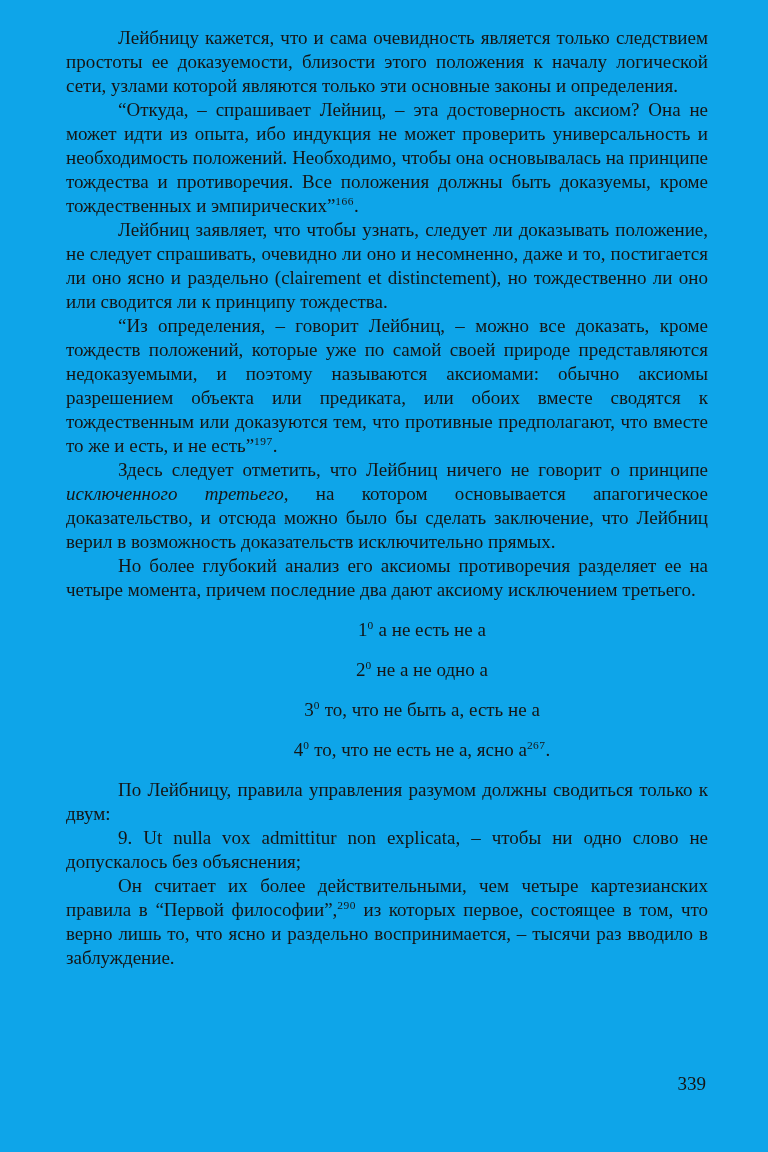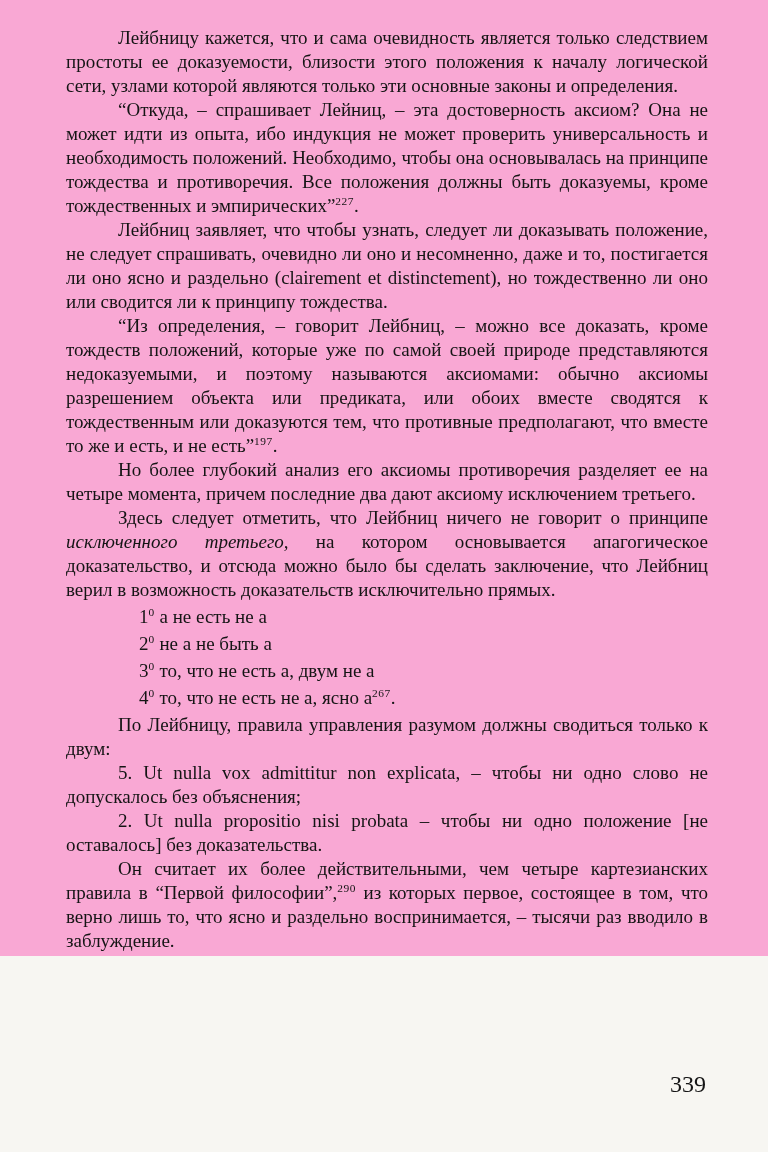--- a/index.html
+++ b/index.html
@@ -8,94 +8,93 @@
   }
   body {
     width: 768px;
     height: 1152px;
     background: #f7f6f2;
     overflow: hidden;
   }
   .page {
     position: relative;
     width: 768px;
-    height: 956px;
-    background: #f9a8d4;
+    height: 1152px;
+    background: #0ea5e9;
     font-family: "Liberation Serif", "DejaVu Serif", serif;
     color: #151515;
   }
   .text-block {
     position: absolute;
     left: 66px;
     top: 26px;
     width: 642px;
     font-size: 19px;
     line-height: 24px;
     text-align: justify;
     hyphens: auto;
   }
   p.para {
     margin: 0;
     padding: 0;
     text-indent: 52px;
   }
   p.axiom {
-    margin: 3px;
+    margin: 16px;
     padding: 0 0 0 70px;
     text-indent: 0;
-    text-align: left;
+    text-align: center;
   }
   sup {
     font-size: 0.6em;
     line-height: 0;
     vertical-align: super;
     letter-spacing: 0.5px;
   }
   .italic {
     font-style: italic;
   }
   .page-number {
     position: absolute;
     right: 62px;
     top: 1072px;
-    font-size: 24px;
+    font-size: 19px;
     line-height: 24px;
   }
 </style>
 </head>
 <body>
 
 <div class="page">
   <div class="text-block">
 
     <p class="para"><span>Лейбницу кажется, что и сама очевидность является только следствием простоты ее доказуемости, близости этого положения к началу логической сети, узлами которой являются только эти основные законы и определения.</span></p>
 
-    <p class="para"><span>“Откуда, – спрашивает Лейниц, – эта достоверность аксиом? Она не может идти из опыта, ибо индукция не может проверить универсальность и необходимость положений. Необходимо, чтобы она основывалась на принципе тождества и противоречия. Все положения должны быть доказуемы, кроме тождественных и эмпирических”</span><sup>227</sup><span>.</span></p>
+    <p class="para"><span>“Откуда, – спрашивает Лейниц, – эта достоверность аксиом? Она не может идти из опыта, ибо индукция не может проверить универсальность и необходимость положений. Необходимо, чтобы она основывалась на принципе тождества и противоречия. Все положения должны быть доказуемы, кроме тождественных и эмпирических”</span><sup>166</sup><span>.</span></p>
 
     <p class="para"><span>Лейбниц заявляет, что чтобы узнать, следует ли доказывать положение, не следует спрашивать, очевидно ли оно и несомненно, даже и то, постигается ли оно ясно и раздельно (clairement et distinctement), но тождественно ли оно или сводится ли к принципу тождества.</span></p>
 
     <p class="para"><span>“Из определения, – говорит Лейбниц, – можно все доказать, кроме тождеств положений, которые уже по самой своей природе представляются недоказуемыми, и поэтому называются аксиомами: обычно аксиомы разрешением объекта или предиката, или обоих вместе сводятся к тождественным или доказуются тем, что противные предполагают, что вместе то же и есть, и не есть”</span><sup>197</sup><span>.</span></p>
 
 
+    <p class="para"><span>Здесь следует отметить, что Лейбниц ничего не говорит о принципе </span><span class="italic">исключенного третьего,</span><span> на котором основывается апагогическое доказательство, и отсюда можно было бы сделать заключение, что Лейбниц верил в возможность доказательств исключительно прямых.</span></p>
+
     <p class="para"><span>Но более глубокий анализ его аксиомы противоречия разделяет ее на четыре момента, причем последние два дают аксиому исключением третьего.</span></p>
-
-    <p class="para"><span>Здесь следует отметить, что Лейбниц ничего не говорит о принципе </span><span class="italic">исключенного третьего,</span><span> на котором основывается апагогическое доказательство, и отсюда можно было бы сделать заключение, что Лейбниц верил в возможность доказательств исключительно прямых.</span></p>
 
     <p class="axiom"><span>1</span><sup>0</sup><span> а не есть не а</span></p>
 
-    <p class="axiom"><span>2</span><sup>0</sup><span> не а не быть а</span></p>
+    <p class="axiom"><span>2</span><sup>0</sup><span> не а не одно а</span></p>
 
-    <p class="axiom"><span>3</span><sup>0</sup><span> то, что не есть а, двум не а</span></p>
+    <p class="axiom"><span>3</span><sup>0</sup><span> то, что не быть а, есть не а</span></p>
 
     <p class="axiom"><span>4</span><sup>0</sup><span> то, что не есть не а, ясно а</span><sup>267</sup><span>.</span></p>
 
     <p class="para"><span>По Лейбницу, правила управления разумом должны сводиться только к двум:</span></p>
 
-    <p class="para"><span>5. Ut nulla vox admittitur non explicata, – чтобы ни одно слово не допускалось без объяснения;</span></p>
+    <p class="para"><span>9. Ut nulla vox admittitur non explicata, – чтобы ни одно слово не допускалось без объяснения;</span></p>
 
-    <p class="para"><span>2. Ut nulla propositio nisi probata – чтобы ни одно положение [не оставалось] без доказательства.</span></p>
 
     <p class="para"><span>Он считает их более действительными, чем четыре картезианских правила в “Первой философии”,</span><sup>290</sup><span> из которых первое, состоящее в том, что верно лишь то, что ясно и раздельно воспринимается, – тысячи раз вводило в заблуждение.</span></p>
 
   </div>
 
   <div class="page-number">339</div>
 </div>
 
 </body></html>

